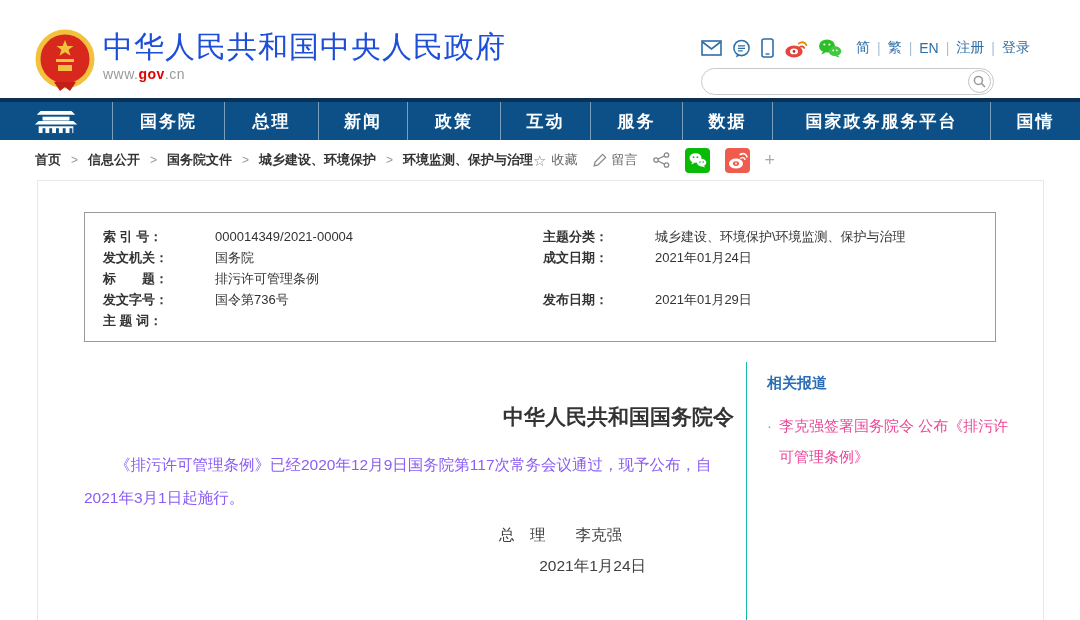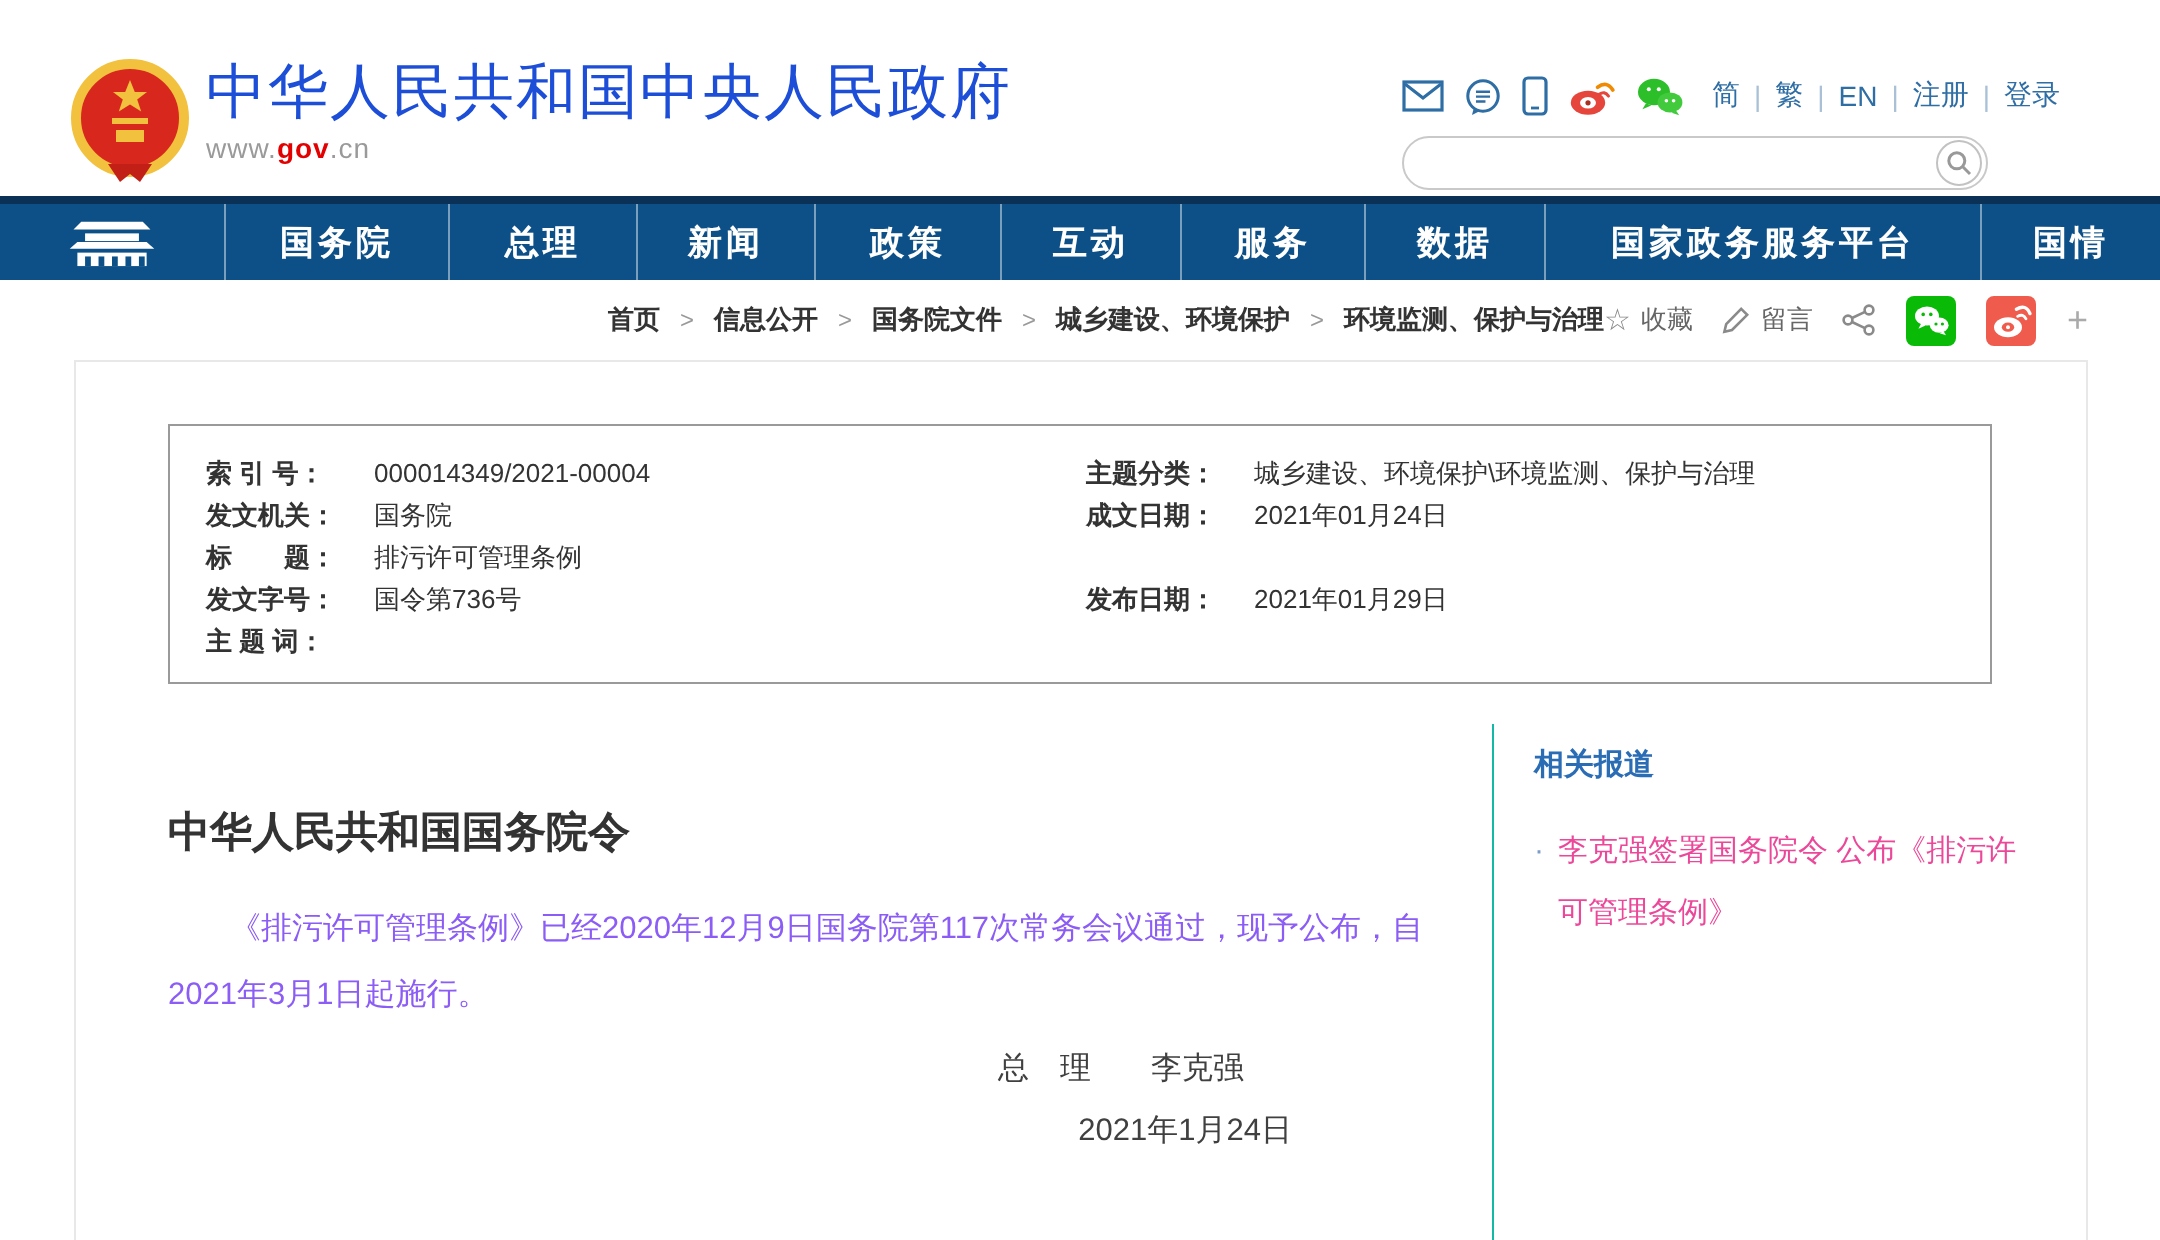--- a/index.html
+++ b/index.html
@@ -26,42 +26,42 @@
                  background:#fff; display:flex; align-items:center; padding:0 2px 0 0; }
   .search-input { flex:1; height:23px; border:none; outline:none; border-radius:13px; padding-left:12px; font-size:13px; background:transparent; }
   .search-btn { width:23px; height:23px; border-radius:50%; border:1px solid #c2c2c2; background:#fff;
                 display:flex; align-items:center; justify-content:center; cursor:pointer; padding:0; }
   
   .navbar { height:42px; background:#0c5087; border-top:4px solid #0b3156; display:flex; align-items:stretch; }
   .nav-home { width:112px; display:flex; align-items:center; justify-content:center; cursor:pointer; }
   .nav-item { display:flex; align-items:center; justify-content:center; color:#fff; font-size:17px;
               font-weight:bold; letter-spacing:2px; border-left:1px solid rgba(255,255,255,.45); cursor:pointer; }
   
-  .breadcrumb-row { height:40px; display:flex; align-items:center; justify-content:flex-end; padding:0 36px 0 35px; background:#fff; }
+  .breadcrumb-row { height:40px; display:flex; align-items:center; justify-content:flex-start; padding:0 36px 0 35px; background:#fff; }
   .breadcrumb { display:flex; align-items:center; font-size:13px; font-weight:bold; color:#333; }
   .crumb-item { cursor:pointer; }
   .crumb-sep { color:#999; font-weight:normal; margin:0 10px; font-size:12px; }
   .crumb-actions { display:flex; align-items:center; gap:15px; }
   .action { display:flex; align-items:center; gap:5px; color:#666; font-size:13px; cursor:pointer; }
   .star-glyph { font-size:15px; color:#8a8a8a; line-height:1; }
   .plus-glyph { font-size:18px; color:#aaa; line-height:1; cursor:pointer; }
   .sq-icon { display:flex; cursor:pointer; }
   
   .content-panel { position:absolute; left:37px; top:180px; width:1007px; height:440px; background:#fff;
                    border:1px solid #e8e8e8; border-bottom:none; }
   .meta-box { margin:31px 0 0 46px; width:912px; border:1px solid #9a9a9a; padding:13px 0 10px 18px;
               display:flex; font-size:13px; color:#333; }
   .meta-col { display:flex; flex-direction:column; }
   .meta-col.left { width:440px; }
-  .meta-row { line-height:21px; height:21px; display:flex; white-space:pre; }
+  .meta-row { line-height:21px; height:21px; display:flex; white-space:pre;gap:28px; }
   .meta-label { font-weight:bold; min-width:84px; }
   .meta-value { color:#333; }
   
   .doc { margin-left:46px; width:650px; }
-  .doc-title { text-align:left; font-size:21px; font-weight:bold; color:#333; margin-top:62px; line-height:26px; }
+  .doc-title { text-align:right; font-size:21px; font-weight:bold; color:#333; margin-top:62px; line-height:26px; }
   .doc-number { text-align:center; font-size:13px; color:#333; margin-top:9px; }
   .doc-body { font-size:15.5px; line-height:33px; color:#8b5cf6; text-indent:2em; margin:18px 0 0 0; }
   .sig-line { text-align:right; padding-right:112px; font-size:15.5px; color:#404040; margin-top:6px; line-height:30px; }
   .sig-name { margin-left:30px; }
   .sig-date { text-align:right; padding-right:88px; font-size:15.5px; color:#404040; margin-top:1px; line-height:30px; }
   
   .sidebar { position:absolute; left:708px; top:181px; width:297px; height:259px;
              border-left:1px solid #14b8a6; padding:11px 0 0 20px; }
   .side-heading { color:#2a6db5; font-size:15px; font-weight:bold; line-height:20px; }
   .side-item { margin-top:17px; display:flex; align-items:flex-start; width:252px; cursor:pointer; }

